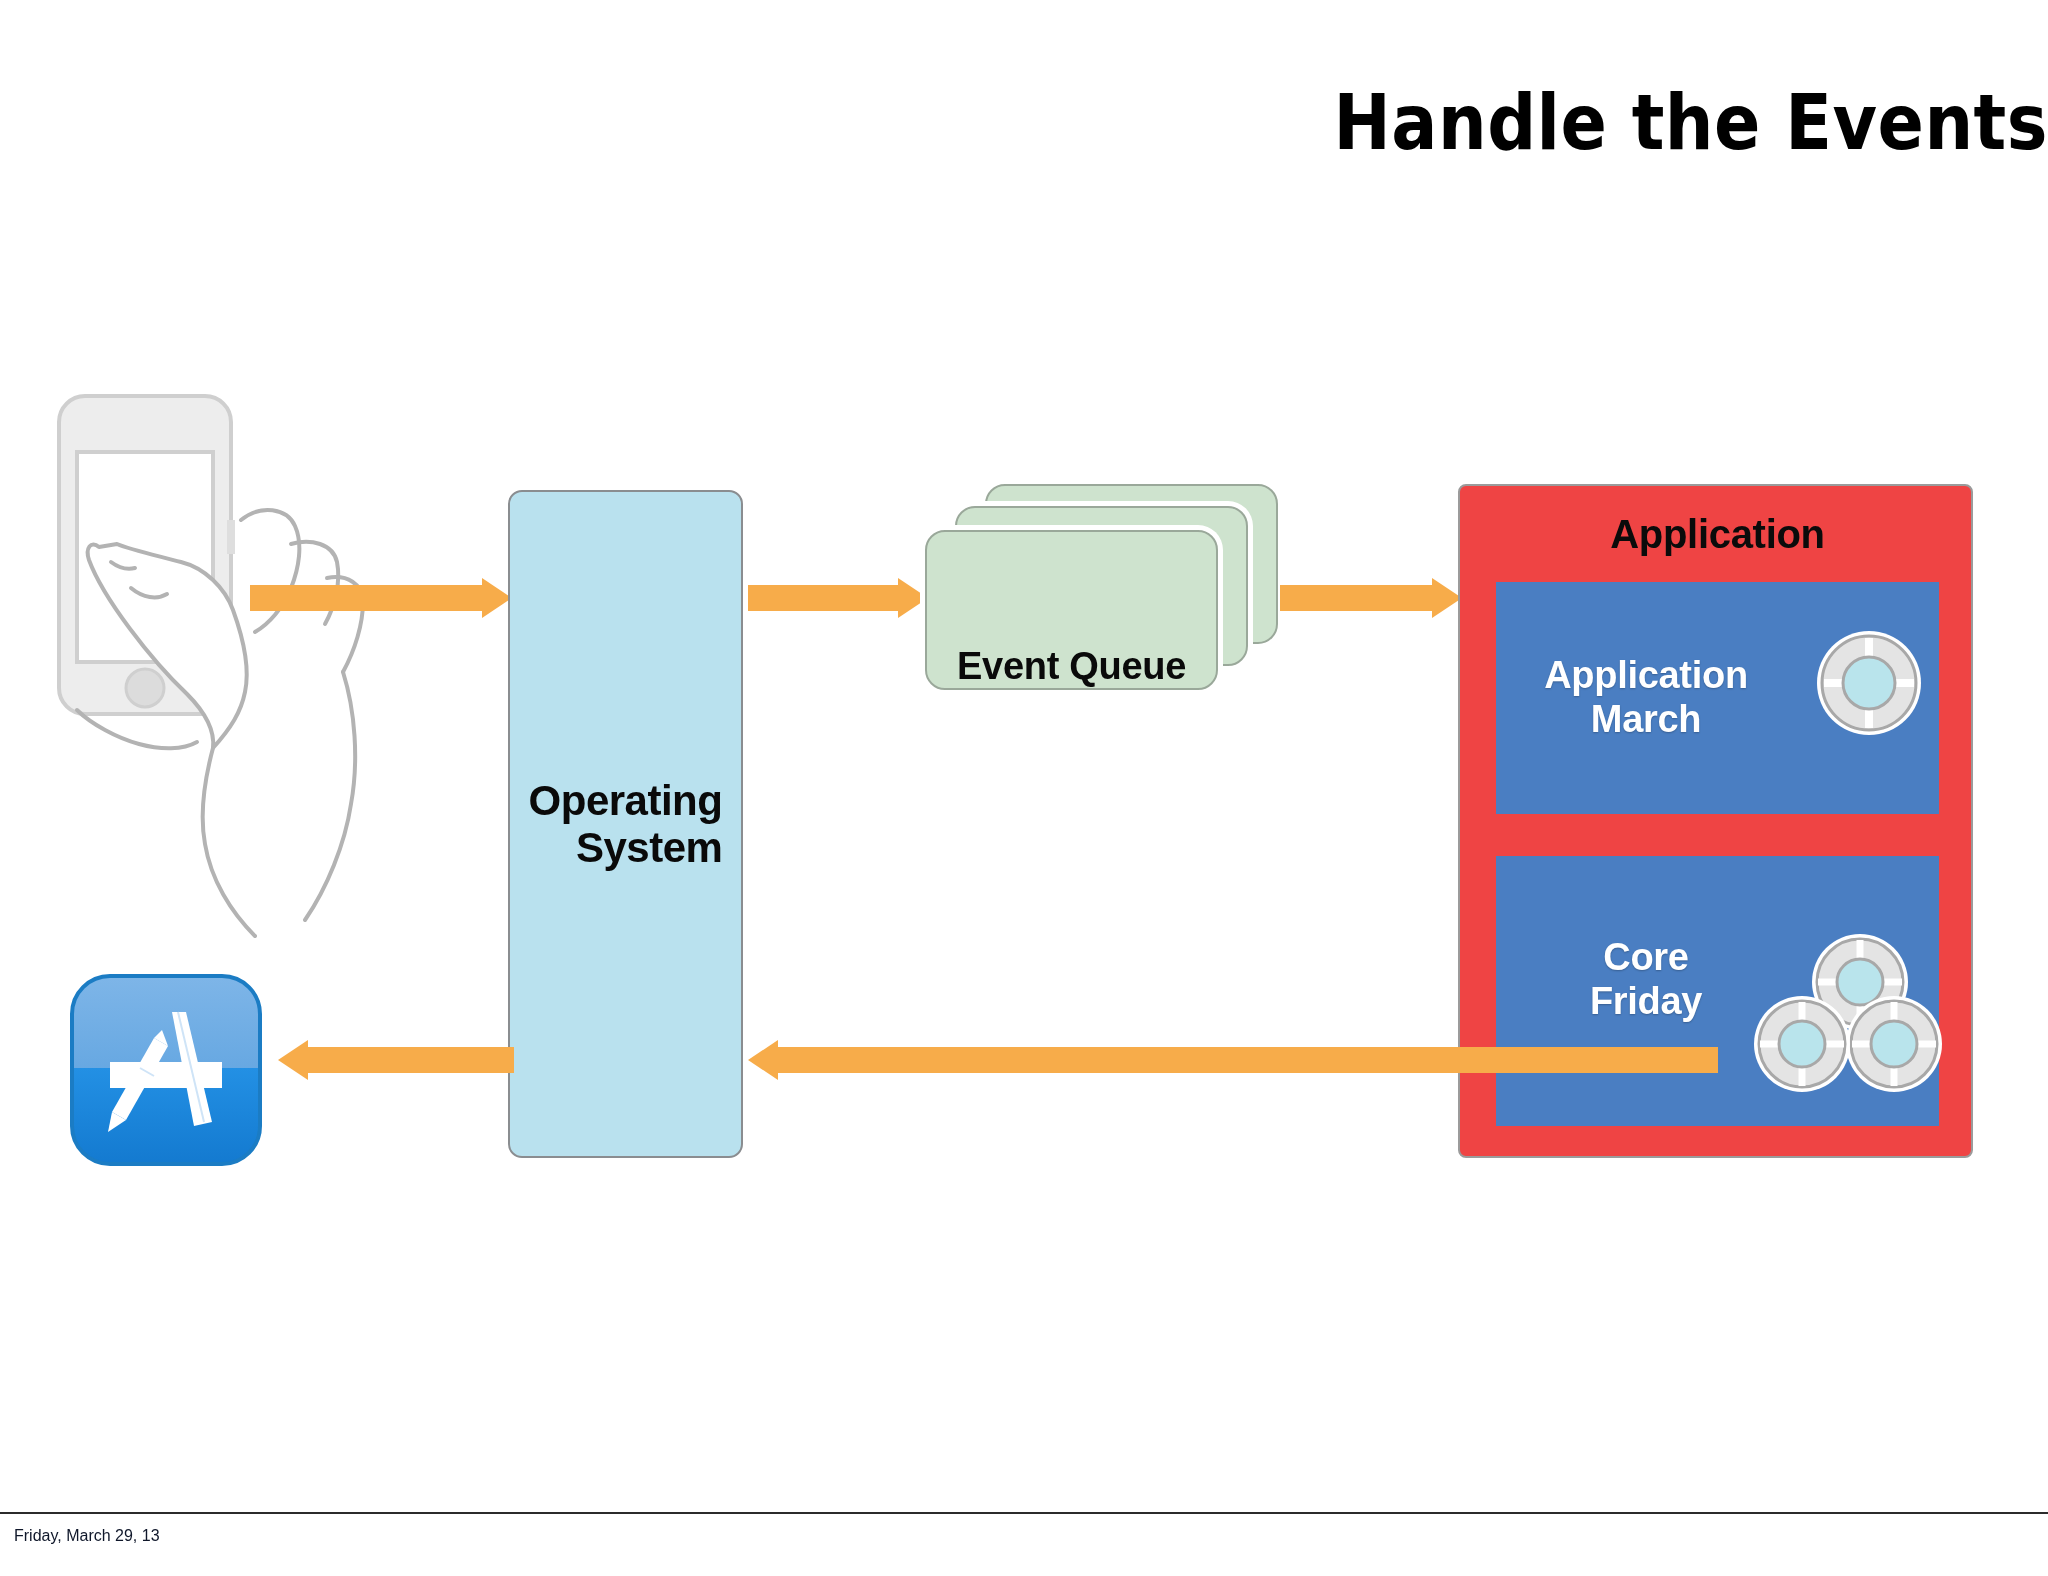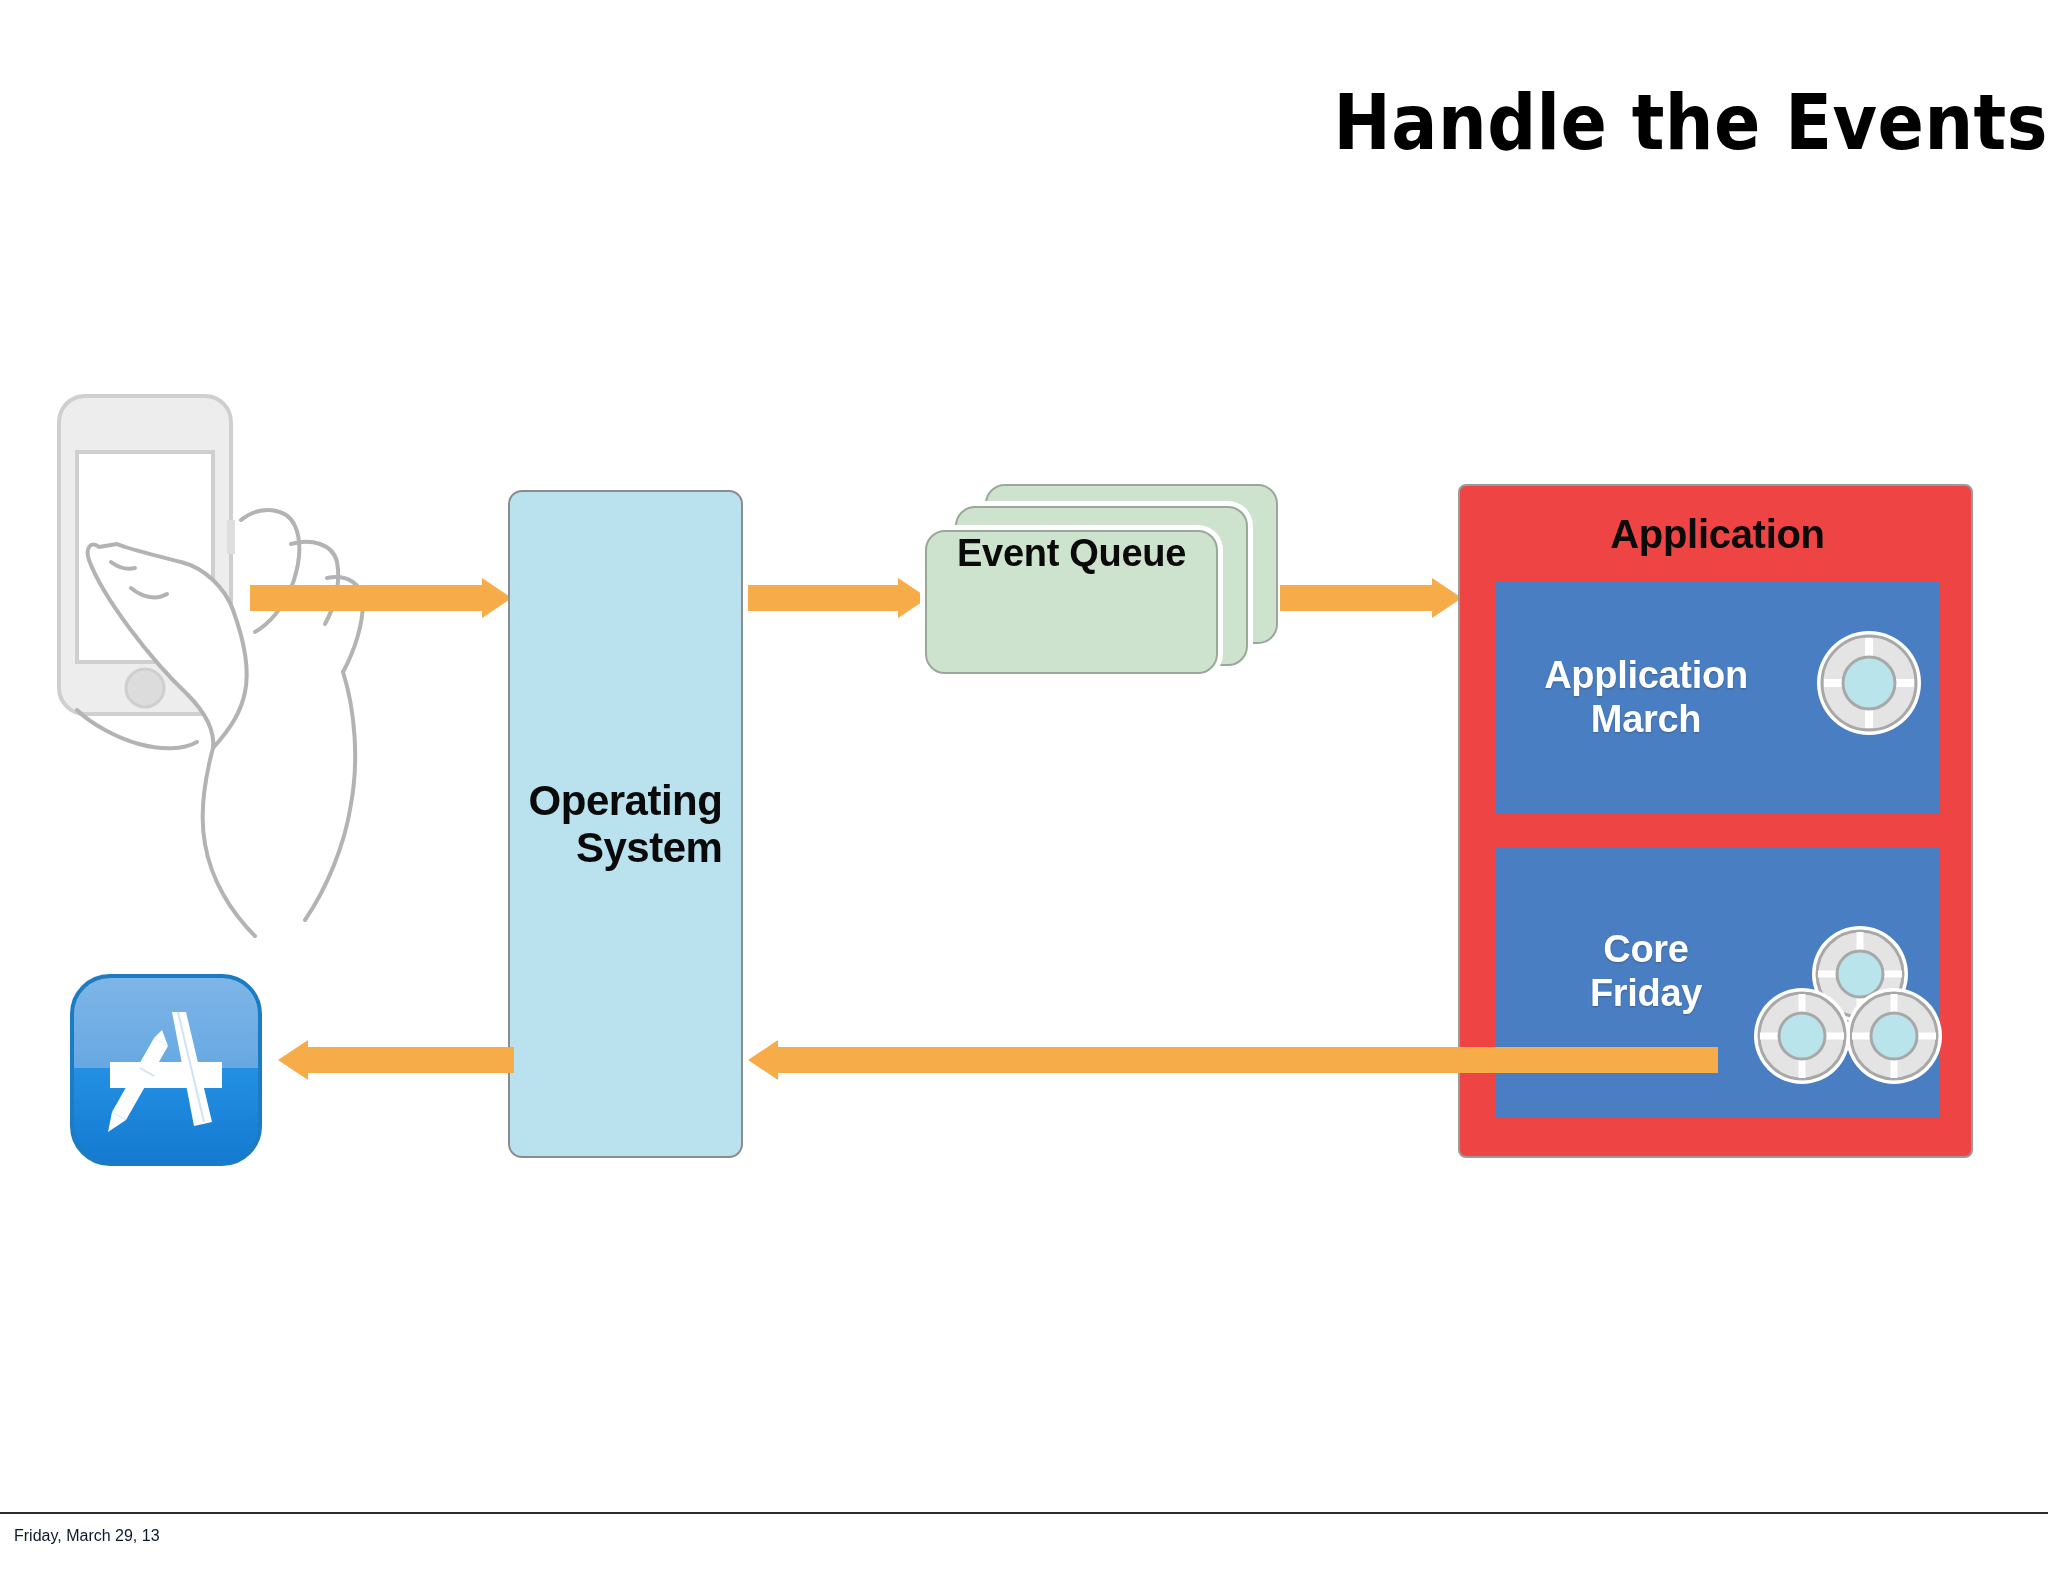--- a/index.html
+++ b/index.html
@@ -49,22 +49,22 @@
   #event-queue { position:absolute; left:925px; top:484px; width:360px; height:220px; }
   .eq-card {
     position:absolute;
     background:#cee3ce;
     border:2px solid #9aa89a;
     border-radius:20px;
     box-shadow:0 0 0 5px #ffffff;
   }
   #eq-card-3 { left:60px; top:0;   width:293px; height:160px; }
   #eq-card-2 { left:30px; top:22px; width:293px; height:160px; }
-  #eq-card-1 { left:0;    top:46px; width:293px; height:144px;
-               display:flex; align-items:flex-start; justify-content:center; }
+  #eq-card-1 { left:0;    top:46px; width:293px; height:160px;
+               display:flex; align-items:flex-end; justify-content:center; }
   #eq-card-1 .eq-label {
     font-weight:bold; font-size:38px; color:#0a0a0a; letter-spacing:-0.3px;
   }
 
   
   #application-panel {
     position:absolute; left:1458px; top:484px;
     width:515px; height:674px;
     background:#ef4444;
     border:2px solid #9b9b9b;
@@ -73,21 +73,21 @@
   #application-title {
     position:absolute; left:0; top:26px; width:515px;
     text-align:center; font-weight:bold; font-size:40px; color:#0b0b0b;
     letter-spacing:-0.3px;
   }
   .app-subpanel {
     position:absolute; left:36px; width:443px;
     background:#4a7ec2;
   }
   #application-object-panel { top:96px; height:232px; }
-  #core-objects-panel      { top:362px; height:270px; }
+  #core-objects-panel      { top:370px; height:270px; }
   .app-subpanel .sub-label {
     position:absolute; left:0; width:300px; top:50%;
     transform:translateY(-50%);
     text-align:center;
     color:#ffffff; font-weight:bold; font-size:38px; line-height:1.15;
     letter-spacing:-0.3px;
     text-shadow:0 1px 2px rgba(0,0,0,.25);
   }
   #core-objects-panel .sub-label { top:46%; }
 

